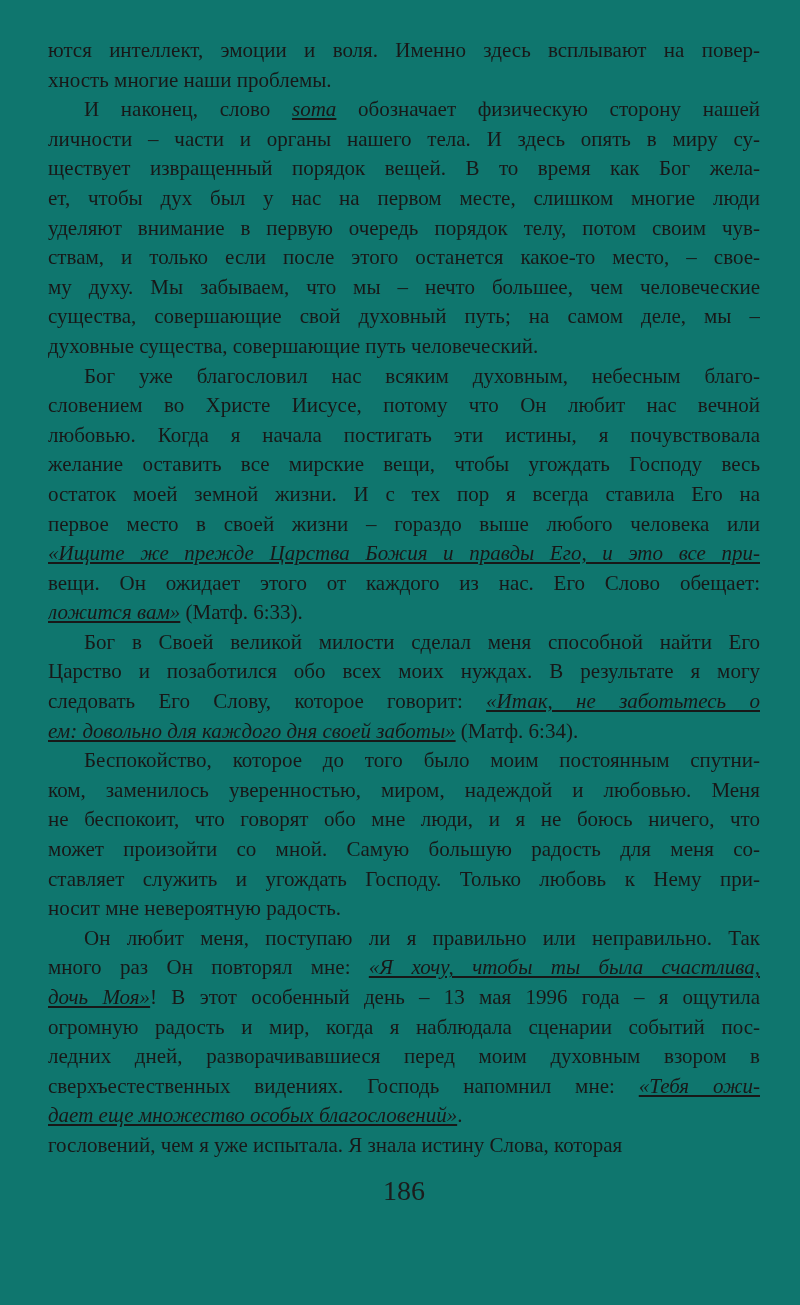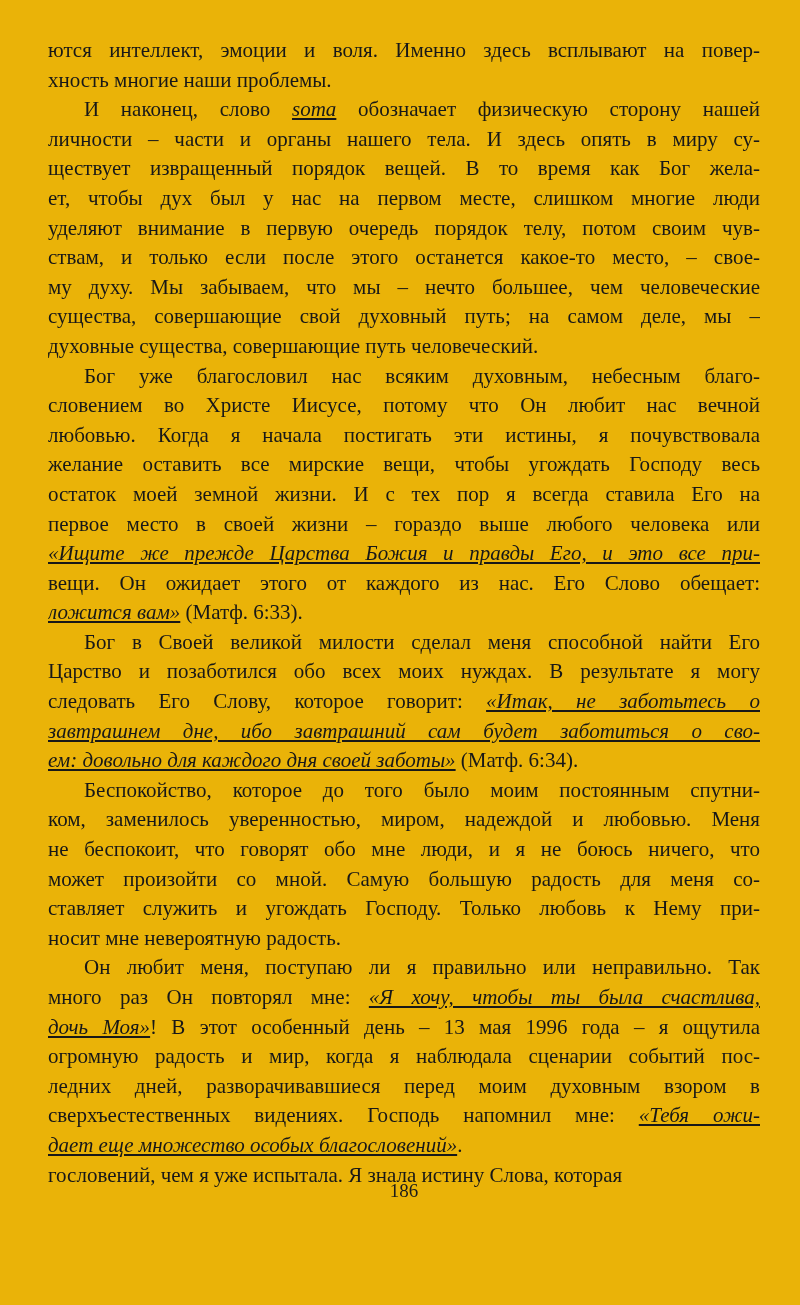--- a/index.html
+++ b/index.html
@@ -11,21 +11,21 @@
     width: 800px;
     height: 1305px;
     font-family: "Liberation Serif", serif;
     color: #181818;
     -webkit-font-smoothing: antialiased;
   }
   .page {
     position: relative;
     width: 800px;
     height: 1305px;
-    background: #eab308;
+    background: #0f766e;
     overflow: hidden;
   }
   .text-block {
     position: absolute;
     top: 36px;
     left: 48px;
     width: 712px;
     font-size: 21px;
     line-height: 29.6px;
   }
@@ -47,21 +47,21 @@
   .em {
     font-style: italic;
     text-decoration: underline;
   }
   .page-number {
     position: absolute;
     top: 1176px;
     left: 48px;
     width: 712px;
     text-align: center;
-    font-size: 19px;
+    font-size: 28px;
     line-height: 30px;
     color: #1c1c1c;
   }
 </style>
 </head>
 <body>
 
 <div class="page">
   <div class="text-block">
       <div class="paragraph">
@@ -87,21 +87,20 @@
         <div class="line"><span>остаток моей земной жизни. И с тех пор я всегда ставила Его на</span></div>
         <div class="line"><span>первое место в своей жизни – гораздо выше любого человека или</span></div>
         <div class="line"><span class="em">«Ищите же прежде Царства Божия и правды Его, и это все при-</span></div>
         <div class="line"><span>вещи. Он ожидает этого от каждого из нас. Его Слово обещает:</span></div>
         <div class="line last"><span class="em">ложится вам»</span><span> (Матф. 6:33).</span></div>
       </div>
       <div class="paragraph">
         <div class="line indent"><span>Бог в Своей великой милости сделал меня способной найти Его</span></div>
         <div class="line"><span>Царство и позаботился обо всех моих нуждах. В результате я могу</span></div>
         <div class="line"><span>следовать Его Слову, которое говорит: </span><span class="em">«Итак, не заботьтесь о</span></div>
-        <div class="line"><span class="em">завтрашнем дне, ибо завтрашний сам будет заботиться о сво-</span></div>
         <div class="line last"><span class="em">ем: довольно для каждого дня своей заботы»</span><span> (Матф. 6:34).</span></div>
       </div>
       <div class="paragraph">
         <div class="line indent"><span>Беспокойство, которое до того было моим постоянным спутни-</span></div>
         <div class="line"><span>ком, заменилось уверенностью, миром, надеждой и любовью. Меня</span></div>
         <div class="line"><span>не беспокоит, что говорят обо мне люди, и я не боюсь ничего, что</span></div>
         <div class="line"><span>может произойти со мной. Самую большую радость для меня со-</span></div>
         <div class="line"><span>ставляет служить и угождать Господу. Только любовь к Нему при-</span></div>
         <div class="line last"><span>носит мне невероятную радость.</span></div>
       </div>

